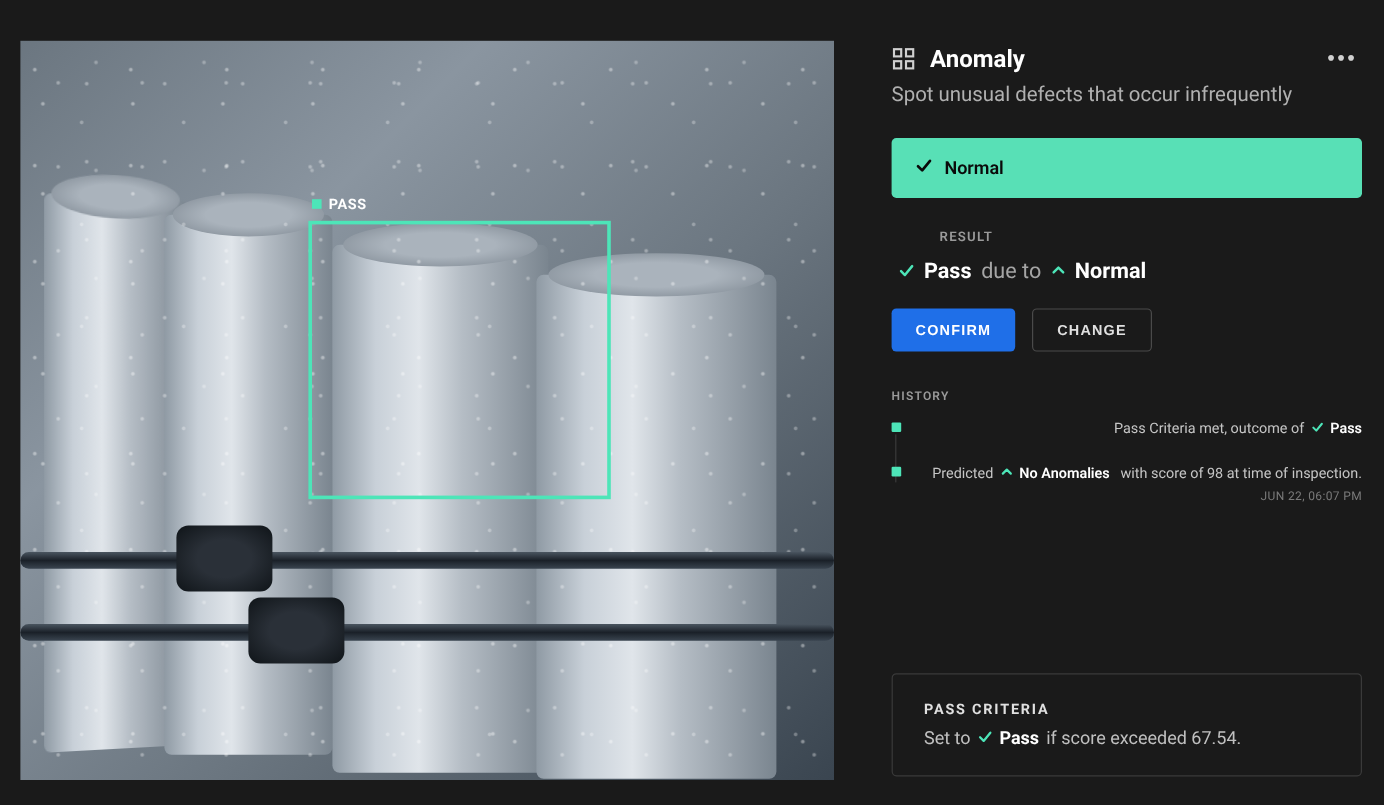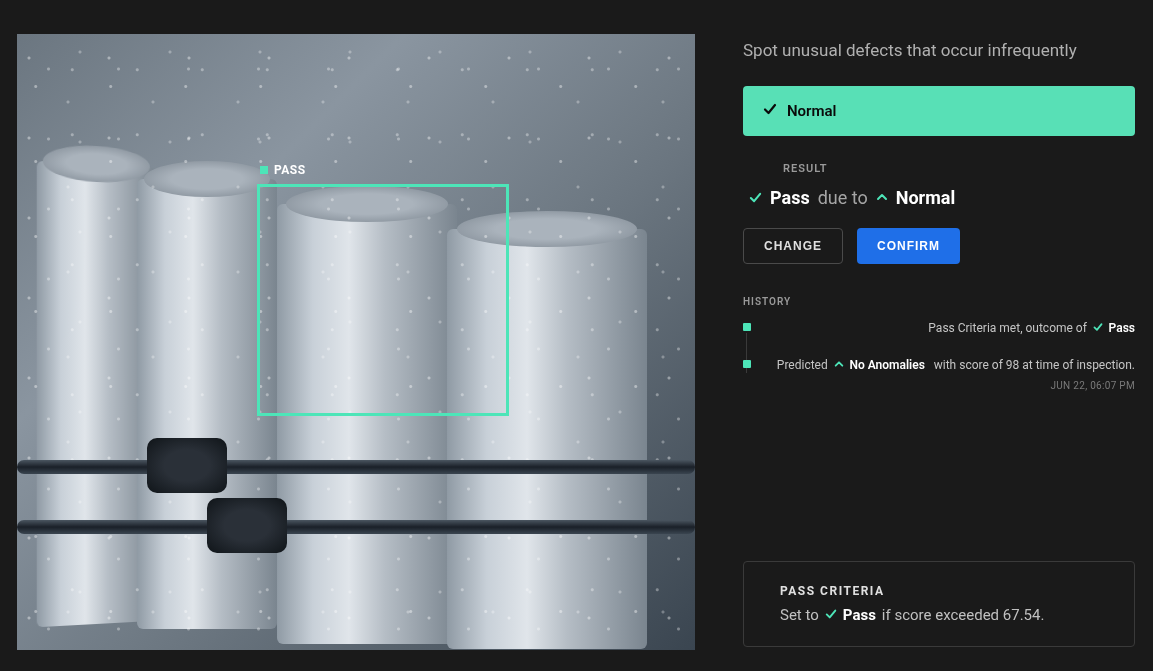--- a/index.html
+++ b/index.html
@@ -256,21 +256,21 @@
       margin-top: 4px;
       font-size: 10px;
       color: #7a7a7a;
       letter-spacing: 0.3px;
     }
     .pass-criteria {
       margin-top: auto;
       margin-bottom: 22px;
       border: 1px solid #3a3a3a;
       border-radius: 4px;
-      padding: 22px 36px;
+      padding: 22px 26px;
     }
     .pc-label {
       font-size: 12px;
       font-weight: 700;
       letter-spacing: 1.5px;
       color: #e0e0e0;
     }
     .pc-text {
       margin-top: 8px;
       font-size: 15px;
@@ -310,20 +310,34 @@
   </div>
   <div class="bbox">
     <div class="bbox-label">
       <span class="sq"></span>
       <span>PASS</span>
     </div>
   </div>
 </div>
 
 <div class="side-panel">
+  <div class="panel-header">
+    <span class="grid-icon">
+      <svg viewBox="0 0 20 20" fill="none" stroke="currentColor" stroke-width="1.8">
+        <rect x="2" y="2" width="6" height="6"></rect>
+        <rect x="12" y="2" width="6" height="6"></rect>
+        <rect x="2" y="12" width="6" height="6"></rect>
+        <rect x="12" y="12" width="6" height="6"></rect>
+      </svg>
+    </span>
+    <span class="panel-title">Anomaly</span>
+    <button class="more-btn">
+      <span>•••</span>
+    </button>
+  </div>
   <div class="panel-sub">Spot unusual defects that occur infrequently</div>
 
   <div class="status-banner">
     <span>
       <svg width="14" height="14" viewBox="0 0 14 14" fill="none" stroke="#0a0a0a" stroke-width="2.2" stroke-linecap="round" stroke-linejoin="round">
         <polyline points="2,7.5 5.5,11 12,3"></polyline>
       </svg>
     </span>
     <span>Normal</span>
   </div>
@@ -339,22 +353,22 @@
     <span class="due-to">due to</span>
     <span class="caret-up">
       <svg width="12" height="12" viewBox="0 0 12 12" fill="none" stroke="currentColor" stroke-width="2" stroke-linecap="round" stroke-linejoin="round">
         <polyline points="2,8 6,4 10,8"></polyline>
       </svg>
     </span>
     <span class="normal-text">Normal</span>
   </div>
 
   <div class="action-row">
+    <button class="btn btn-confirm">CONFIRM</button>
     <button class="btn btn-change">CHANGE</button>
-    <button class="btn btn-confirm">CONFIRM</button>
   </div>
 
   <div class="history-section">
     <div class="history-label">HISTORY</div>
 
     <div class="history-item">
       <span class="history-dot"></span>
       <span class="history-line"></span>
       <span>Pass Criteria met, outcome of</span>
       <span class="sm-check">

